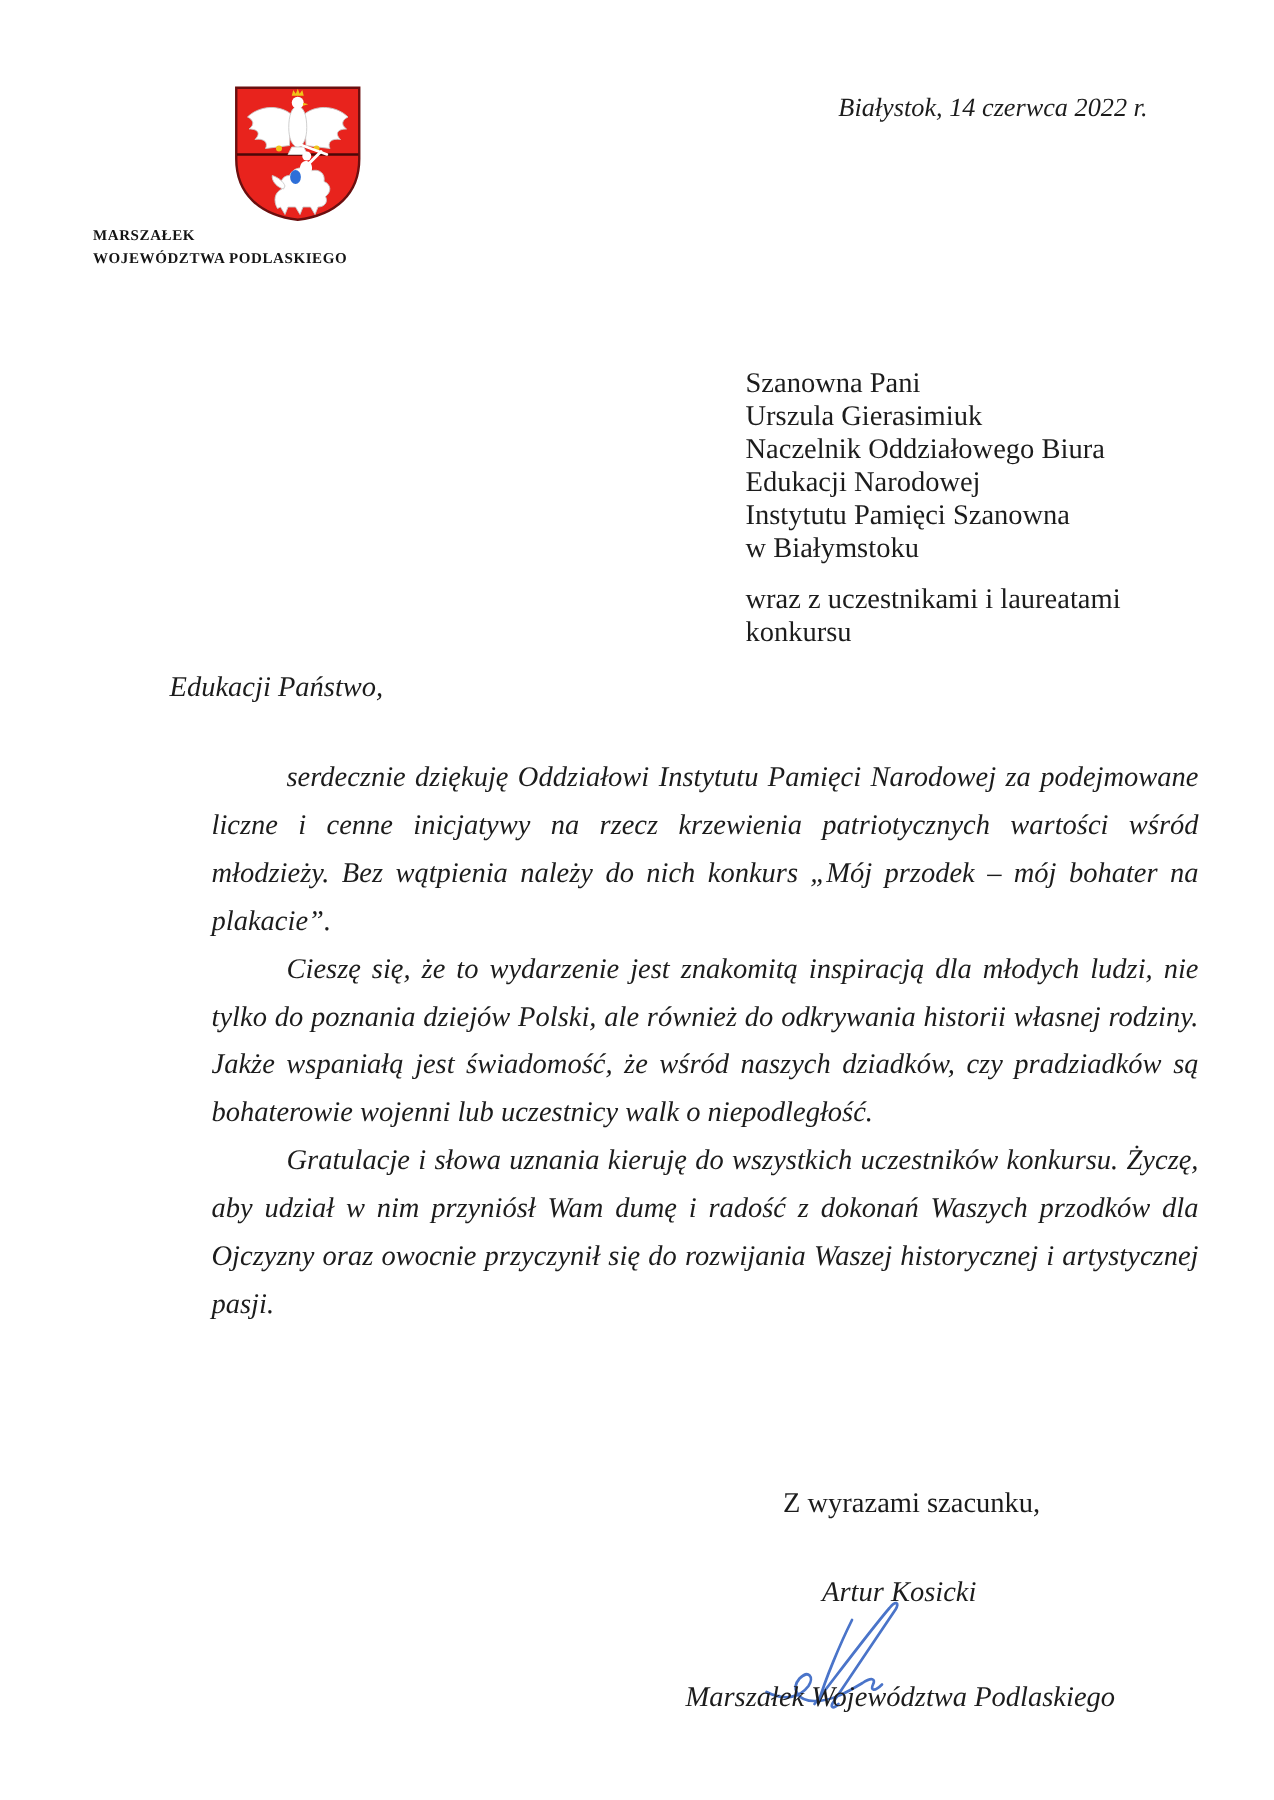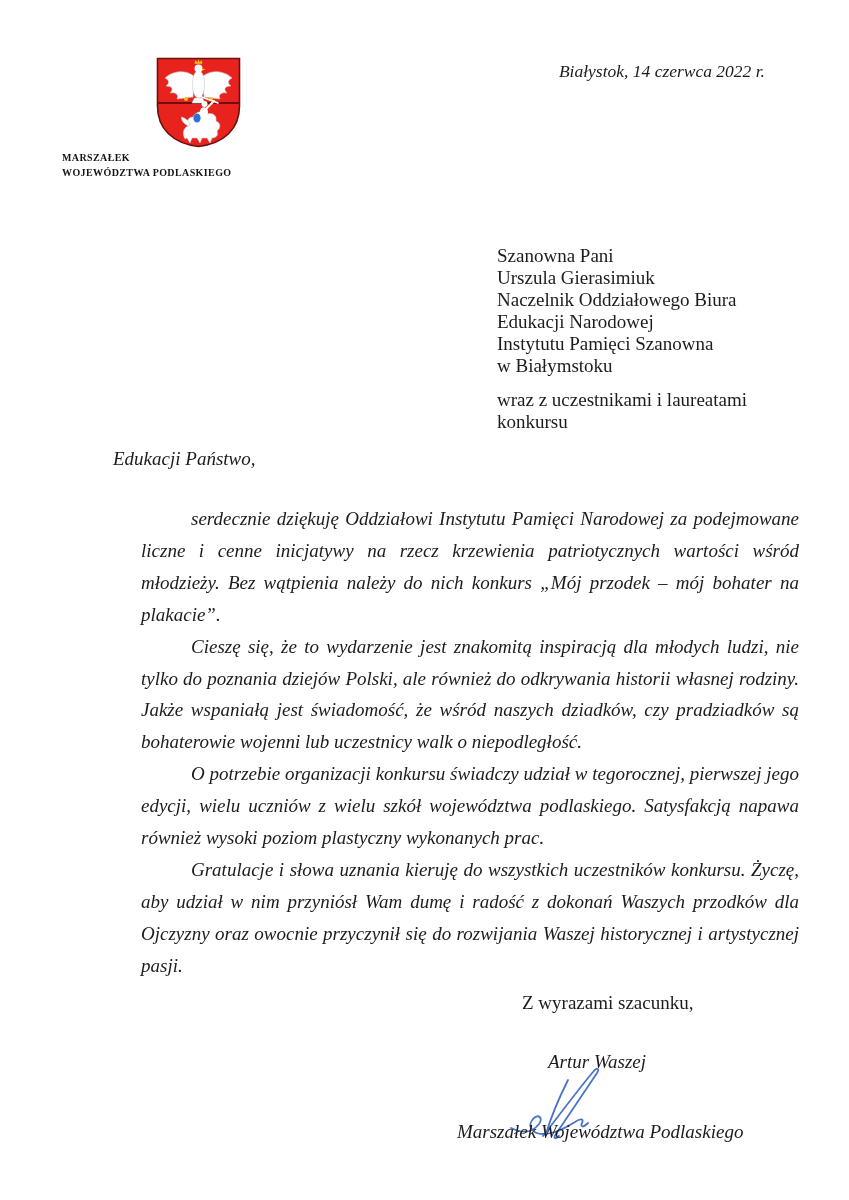--- a/index.html
+++ b/index.html
@@ -149,26 +149,25 @@
     <div class="gap"></div>
     <div>wraz z uczestnikami i laureatami</div>
     <div>konkursu</div>
   </div>
 
   <div class="salutation">Edukacji Państwo,</div>
 
   <div class="body-text">
     <p>serdecznie dziękuję Oddziałowi Instytutu Pamięci Narodowej za podejmowane liczne i cenne inicjatywy na rzecz krzewienia patriotycznych wartości wśród młodzieży. Bez wątpienia należy do nich konkurs „Mój przodek – mój bohater na plakacie”.</p>
     <p>Cieszę się, że to wydarzenie jest znakomitą inspiracją dla młodych ludzi, nie tylko do poznania dziejów Polski, ale również do odkrywania historii własnej rodziny. Jakże wspaniałą jest świadomość, że wśród naszych dziadków, czy pradziadków są bohaterowie wojenni lub uczestnicy walk o niepodległość.</p>
-    <p>O potrzebie organizacji konkursu świadczy udział w tegorocznej, pierwszej jego edycji, wielu uczniów z wielu szkół województwa podlaskiego. Satysfakcją napawa również wysoki poziom plastyczny wykonanych prac.</p>
     <p>Gratulacje i słowa uznania kieruję do wszystkich uczestników konkursu. Życzę, aby udział w nim przyniósł Wam dumę i radość z dokonań Waszych przodków dla Ojczyzny oraz owocnie przyczynił się do rozwijania Waszej historycznej i artystycznej pasji.</p>
   </div>
 
   <div class="valediction">Z wyrazami szacunku,</div>
-  <div class="signer-name">Artur Waszej</div>
+  <div class="signer-name">Artur Kosicki</div>
 
   <svg class="signature-svg" viewBox="0 0 128 82" aria-hidden="true">
     <g fill="none" stroke-linecap="round" style="stroke:var(--signature-blue,#4a74c9)" stroke-width="1.8">
       <path d="M38 72 C55 50 76 22 88 8 C92 3 95 4 92 9 C82 24 63 52 51 70 C48 74 50 76 54 72"></path>
       <path d="M63 16 C55 32 45 56 41 70"></path>
       <path d="M6 64 C18 70 28 68 34 60 C38 54 34 49 28 55 C22 62 27 70 38 70 C50 70 60 64 70 58 C76 54 79 55 77 59 C75 63 78 64 83 59"></path>
     </g>
   </svg>
 
   <div class="signer-title">Marszałek Województwa Podlaskiego</div>

